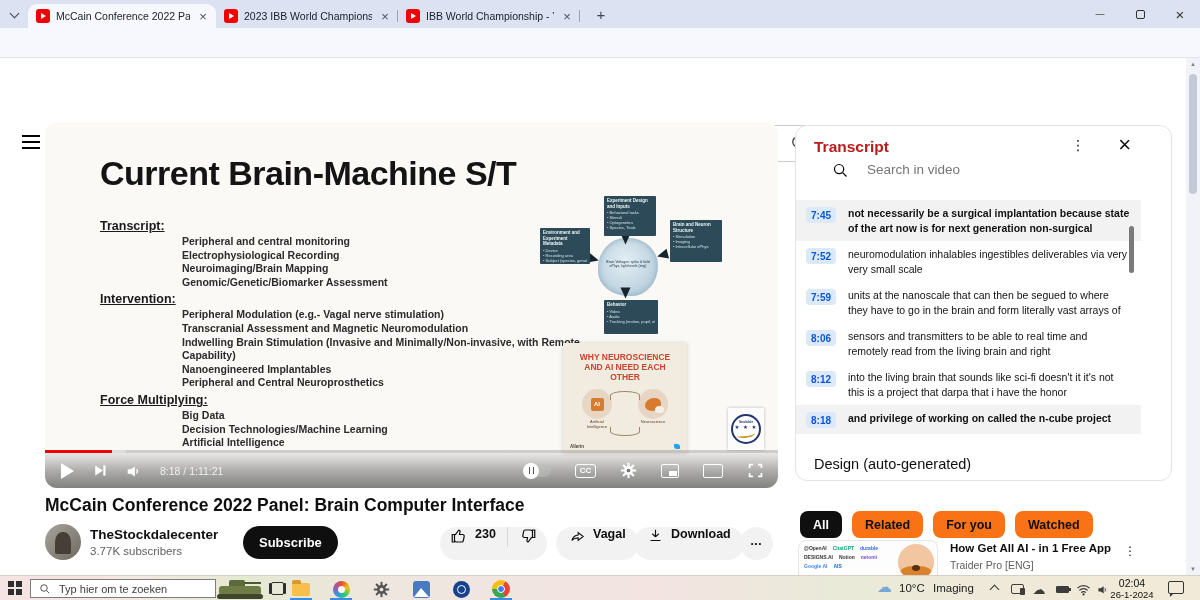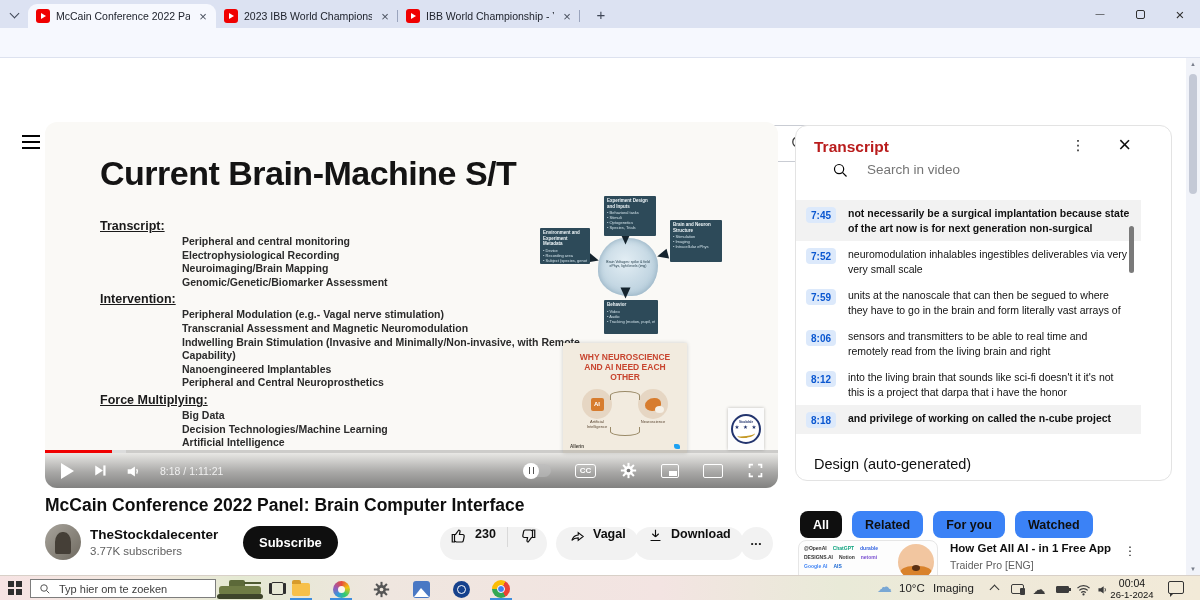--- a/index.html
+++ b/index.html
@@ -159,21 +159,21 @@
   .seg{display:flex;gap:12px;padding:6px 8px 6px 10px;align-items:flex-start}
   .seg.hl{background:#f2f2f2}
   .seg-time{flex:none;min-width:30px;height:16px;border-radius:4px;background:#dce9fb;color:#0b57d0;font-size:10px;font-weight:700;display:flex;align-items:center;justify-content:center;padding:0 4px;margin-top:1px}
   .seg-text{font-size:10.5px;line-height:14.5px;color:#111;width:282px}
   .seg.hl .seg-text{font-weight:700}
   .tr-thumb{position:absolute;left:333px;top:100px;width:5px;height:47px;background:#7a7a7a;border-radius:3px}
   .tr-footer{position:absolute;left:18px;top:330px;font-size:14.5px;color:#0f0f0f}
 
   
   #chips{position:absolute;left:800px;top:511px;display:flex;gap:10px}
-  .chip{height:27px;padding:0 13px;border-radius:8px;background:#3b82f6;border:none;font-size:12.5px;font-weight:600;color:#0f0f0f;display:flex;align-items:center;font-family:"Liberation Sans",sans-serif}
+  .chip{height:27px;padding:0 13px;border-radius:8px;background:#f97316;border:none;font-size:12.5px;font-weight:600;color:#0f0f0f;display:flex;align-items:center;font-family:"Liberation Sans",sans-serif}
   .chip.selected{background:#0f0f0f;color:#fff}
   .sug-thumb{position:absolute;left:798px;top:540px;width:140px;height:78px;border-radius:8px;background:#fdfdfd;border:1px solid #e6e6e6;overflow:hidden}
   #logos{padding:4px 2px 2px 5px;width:100px;display:flex;flex-wrap:wrap;gap:3px 6px}
   .logo-item{font-size:5px;font-weight:700;color:#333;white-space:nowrap}
   .logo-item:nth-child(2){color:#10a37f}.logo-item:nth-child(3){color:#3464e0}
   .logo-item:nth-child(6){color:#7a4fd0}.logo-item:nth-child(7){color:#4285f4}
   .logo-item:nth-child(8){color:#1967d2}
   .face{position:absolute;right:3px;top:3px;width:36px;height:36px;border-radius:50%;background:radial-gradient(circle at 50% 35%,#f2c6a0 55%,#e8b488);overflow:hidden}
   .face::before{content:"";position:absolute;left:2px;bottom:-4px;width:32px;height:18px;background:#d9822b;border-radius:40% 40% 50% 50%}
   .face::after{content:"";position:absolute;left:14px;top:21px;width:8px;height:6px;background:#5b3013;border-radius:50%}
@@ -677,19 +677,19 @@
           <circle cx="8" cy="12.3" r="1.2" fill="#3c3c3c" stroke="none"></circle>
         </svg>
     </div>
     <div class="tray" style="left:1094px">
       <svg width="14" height="13" viewBox="0 0 20 20">
           <path fill="#3c3c3c" d="M3 8v5h3.5L11 16V5L6.5 8z"></path>
           <path d="M13 8a4.5 4.5 0 0 1 0 5" stroke="#3c3c3c" stroke-width="1.5" fill="none"></path>
         </svg>
     </div>
     <div class="clock">
-      <div class="t">00:04</div>
+      <div class="t">02:04</div>
       <div class="d">26-1-2024</div>
     </div>
     <span class="action-center"></span>
   </div>
 
 </div>
 
 </body></html>

